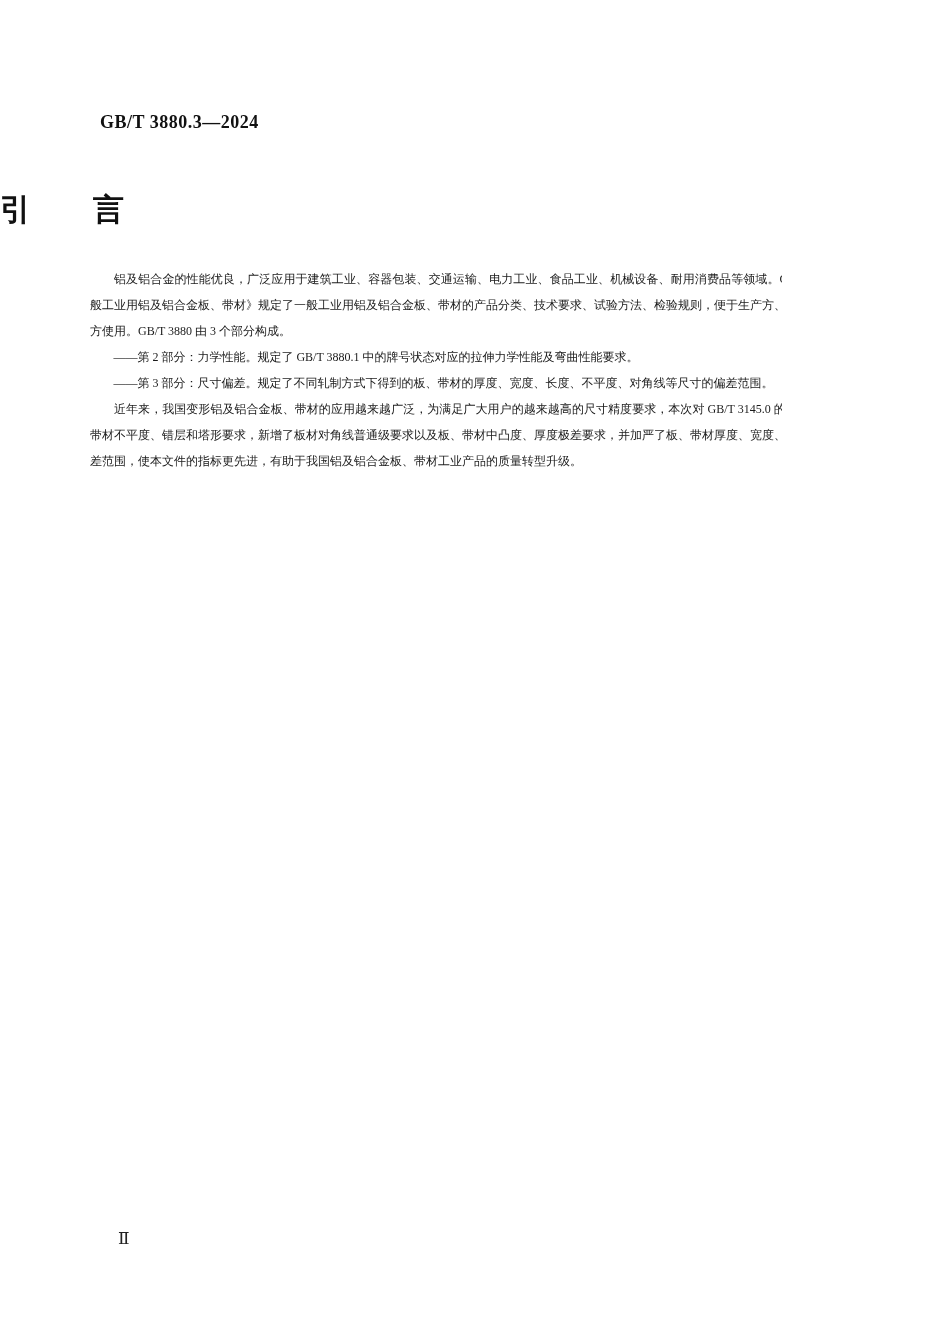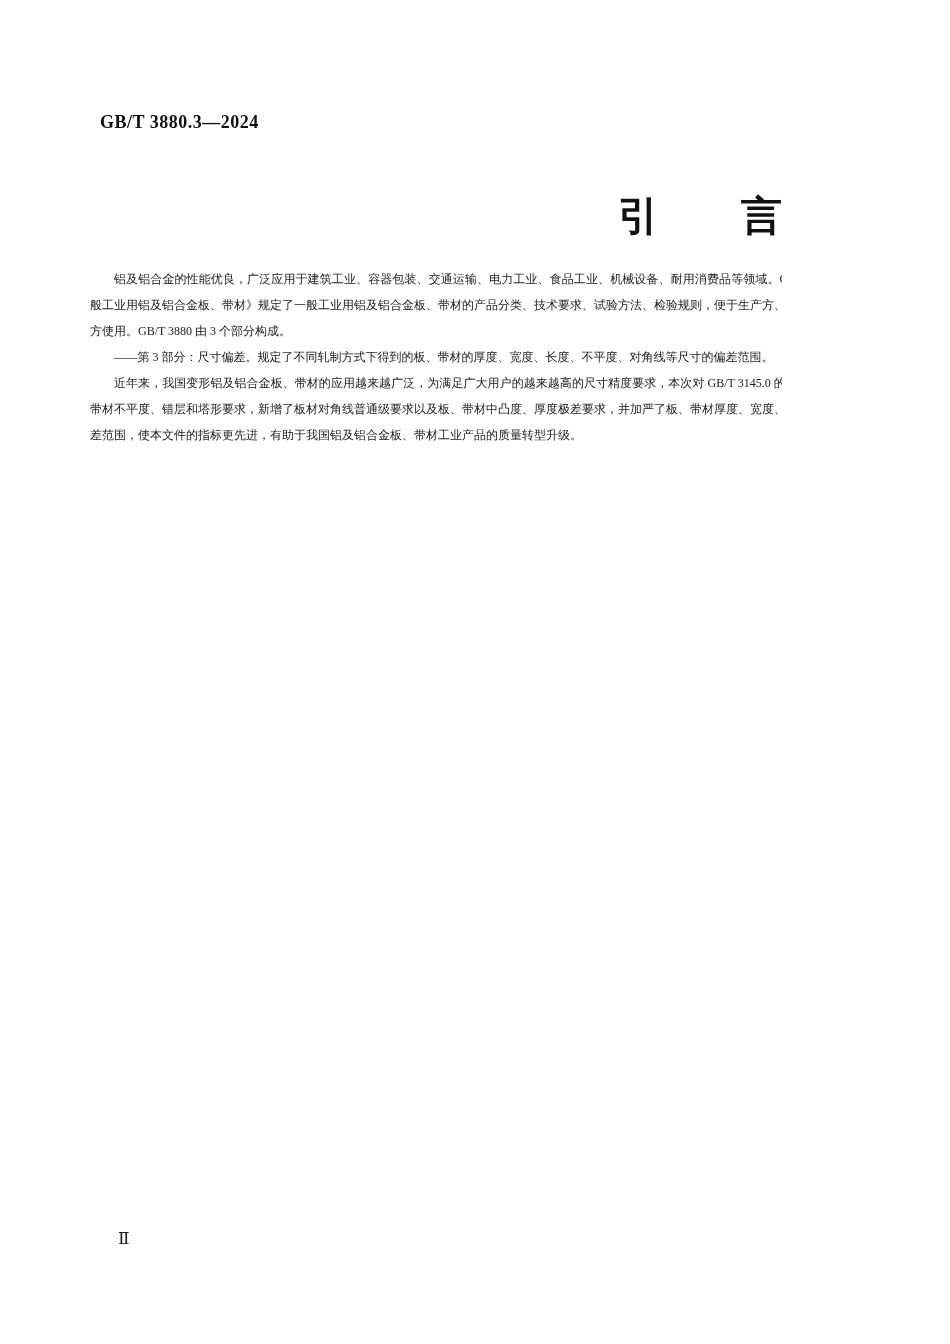--- a/index.html
+++ b/index.html
@@ -25,23 +25,23 @@
     letter-spacing: 0.5px;
     color: #111111;
     font-family: "Liberation Serif", "DejaVu Serif", serif;
   }
   .doc-title {
     position: absolute;
     left: 0;
     right: 0;
     top: 189px;
     margin: 0;
-    text-align: right;
+    text-align: left;
     font-family: "Liberation Sans", "DejaVu Sans", sans-serif;
-    font-size: 41px;
+    font-size: 31px;
     font-weight: 600;
     color: #111111;
   }
   .content {
     position: absolute;
     left: 90px;
     width: 768px;
     top: 266px;
     font-size: 12px;
     line-height: 26px;
@@ -73,19 +73,20 @@
 <body>
 
 <div class="page">
 
   <div class="header-code">GB/T 3880.3—2024</div>
 
   <h1 class="doc-title">引　　言</h1>
 
   <div class="content">
     <p class="para indent">铝及铝合金的性能优良，广泛应用于建筑工业、容器包装、交通运输、电力工业、食品工业、机械设备、耐用消费品等领域。GB/T 3880《一般工业用铝及铝合金板、带材》规定了一般工业用铝及铝合金板、带材的产品分类、技术要求、试验方法、检验规则，便于生产方、采购方、检测方使用。GB/T 3880 由 3 个部分构成。</p>
+    <p class="para part">——第 2 部分：力学性能。规定了 GB/T 3880.1 中的牌号状态对应的拉伸力学性能及弯曲性能要求。</p>
     <p class="para part">——第 3 部分：尺寸偏差。规定了不同轧制方式下得到的板、带材的厚度、宽度、长度、不平度、对角线等尺寸的偏差范围。</p>
     <p class="para indent">近年来，我国变形铝及铝合金板、带材的应用越来越广泛，为满足广大用户的越来越高的尺寸精度要求，本次对 GB/T 3145.0 的修订，新增了带材不平度、错层和塔形要求，新增了板材对角线普通级要求以及板、带材中凸度、厚度极差要求，并加严了板、带材厚度、宽度、长度等尺寸偏差范围，使本文件的指标更先进，有助于我国铝及铝合金板、带材工业产品的质量转型升级。</p>
   </div>
 
   <div class="page-number">Ⅱ</div>
 
 </div>
 
 </body></html>

